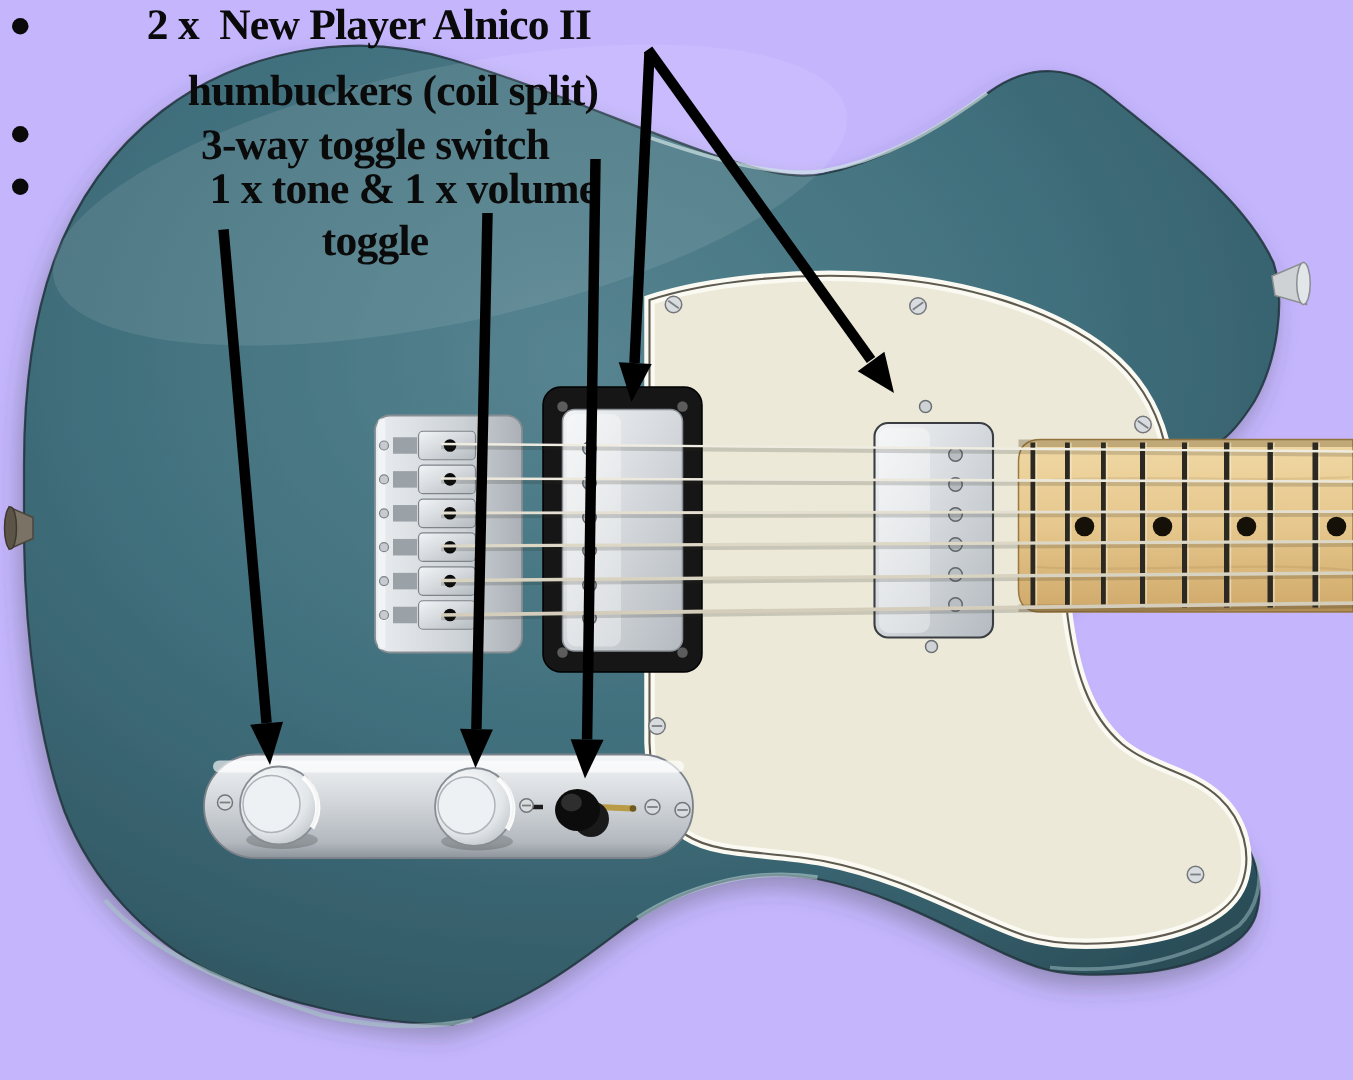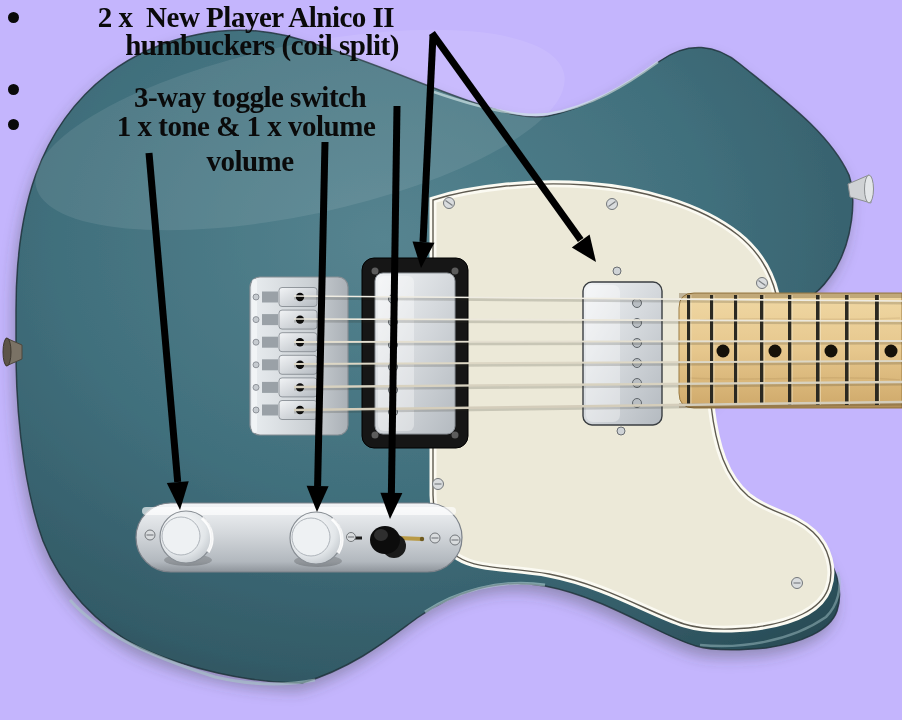--- a/index.html
+++ b/index.html
@@ -9,23 +9,23 @@
   }
   .guitar-svg,.arrow-svg{position:absolute;left:0;top:0;}
   .arrow-svg{z-index:3;}
   .annot-block{position:absolute;left:0;top:0;width:492px;z-index:2;}
   .annot-line{
     position:absolute;width:100%;text-align:center;
     font-weight:bold;font-size:29px;line-height:34px;color:#0a0a0a;
     letter-spacing:-0.5px;white-space:pre-wrap;
   }
   .l1{top:0;}
-  .l2{top:28px;transform:translateX(16px);}
+  .l2{top:44px;transform:translateX(16px);}
   .l3{top:80px;transform:translateX(4px);}
-  .l4{top:109px;}
+  .l4{top:109px;padding-left:23px;}
   .l5{top:144px;transform:translateX(4px);}
   .bullet{
     position:absolute;left:8px;width:11px;height:11px;border-radius:50%;
     background:#0a0a0a;z-index:2;
   }
   .b1{top:12px;} .b2{top:84px;} .b3{top:119px;}
 </style>
 </head>
 <body>
 
@@ -329,21 +329,21 @@
   </svg>
 
   <div class="annot-block">
     <div class="bullet b1"></div>
     <div class="bullet b2"></div>
     <div class="bullet b3"></div>
     <div class="annot-line l1">2 x  New Player Alnico II</div>
     <div class="annot-line l2">humbuckers (coil split)</div>
     <div class="annot-line l3">3-way toggle switch</div>
     <div class="annot-line l4">1 x tone &amp; 1 x volume</div>
-    <div class="annot-line l5">volume</div>
+    <div class="annot-line l5">toggle</div>
   </div>
 
   <svg class="arrow-svg" width="902" height="720" viewBox="0 0 902 720">
     <g stroke="#000000" stroke-width="7" fill="#000000">
 
       <g>
         <line x1="149" y1="153" x2="177.7" y2="482"></line>
         <polygon points="180,510 166.8,483.1 188.7,481.2" stroke="none"></polygon>
       </g>
 

